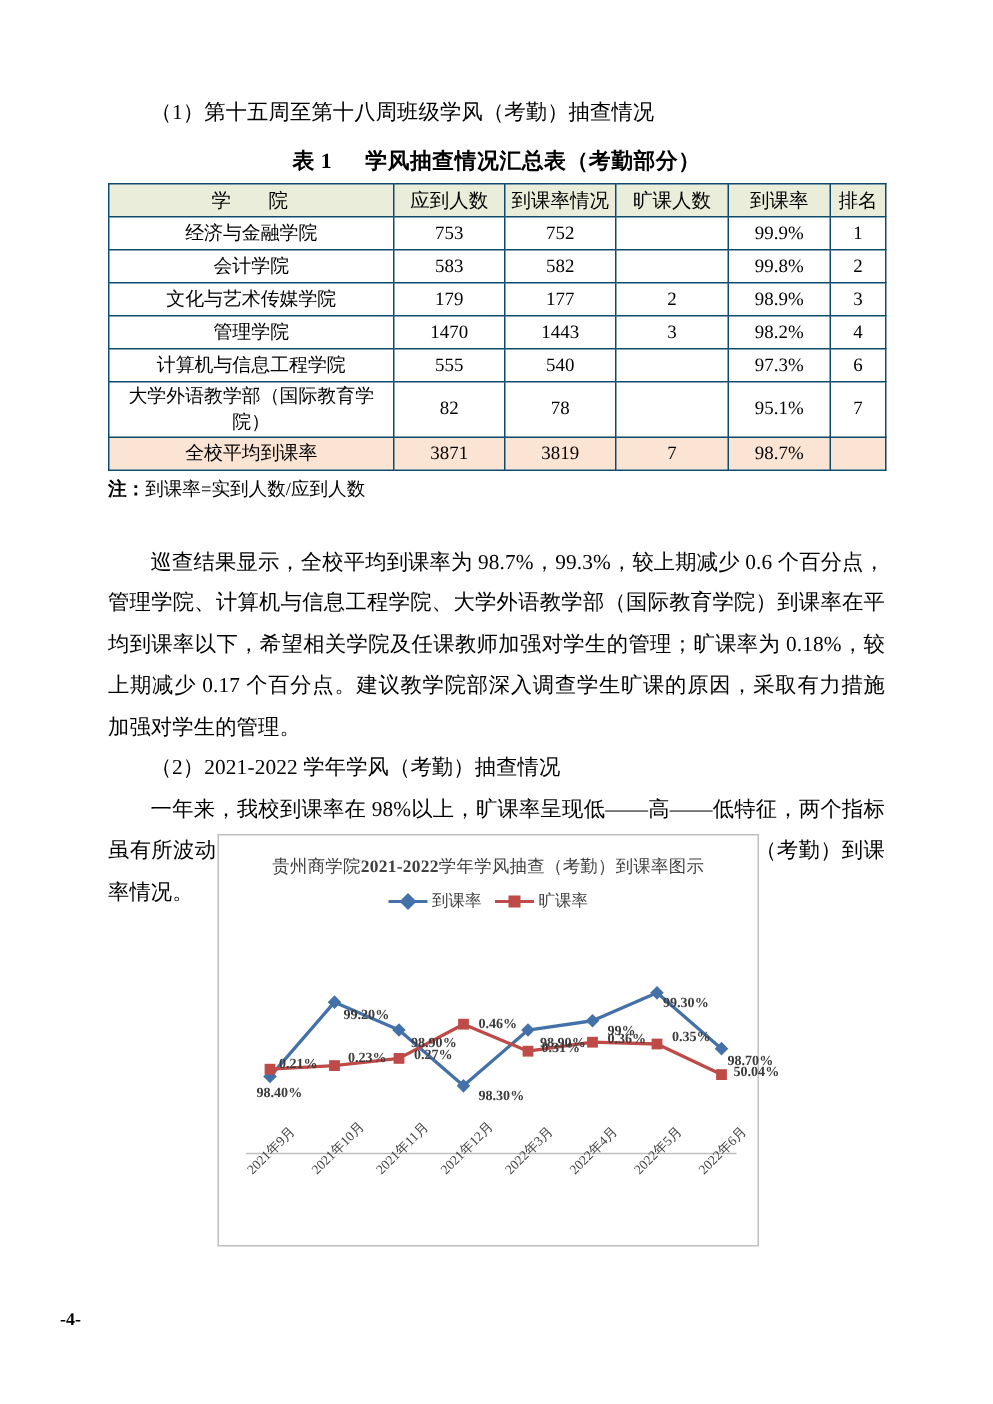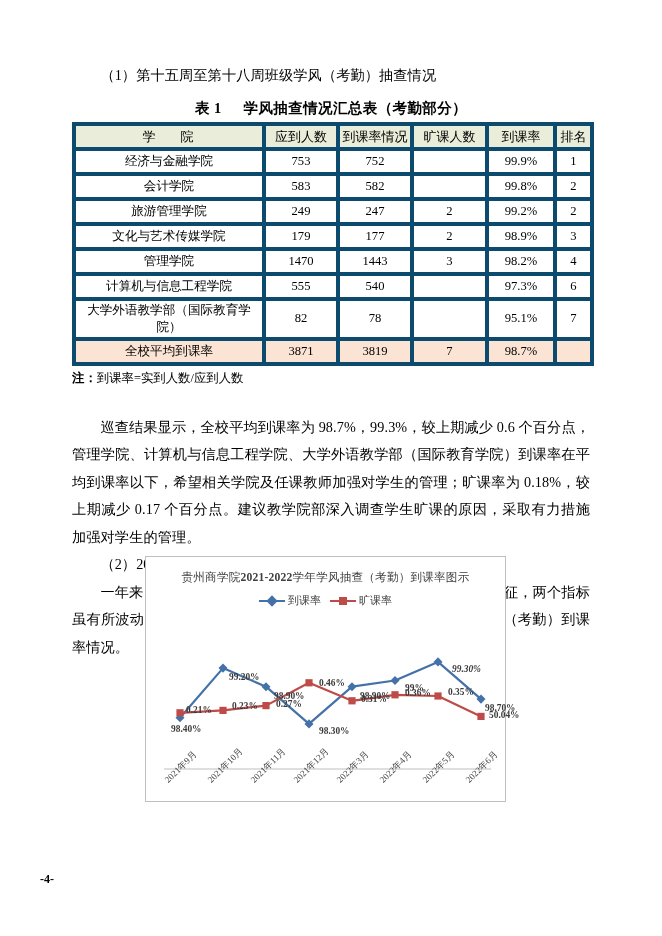--- a/index.html
+++ b/index.html
@@ -55,21 +55,21 @@
   }
   .tbl-title .t-num { margin-right: 22px; }
 
   table.summary {
     border-collapse: collapse;
     width: 518px;
     table-layout: fixed;
     font-size: 12.6px;
   }
   table.summary td, table.summary th {
-    border: 4px solid #0c4a6e;
+    border: 1px solid #0c4a6e;
     padding: 1px 2px;
     text-align: center;
     vertical-align: middle;
     height: 19px;
     line-height: 17px;
     font-weight: normal;
   }
   table.summary thead th {
     background: #E9EDD9;
     font-size: 13px;
@@ -97,21 +97,21 @@
   .tbl-note b { font-weight: bold; }
 
   .gap-a { height: 26px; }
 
   
   .chart-box {
     position: absolute;
     left: 145px;
     top: 556px;
     width: 361px;
-    height: 246px;
+    height: 275px;
     border: 1px solid #BFBFBF;
     background: #ffffff;
     box-sizing: border-box;
   }
   .chart-title {
     text-align: center;
     font-size: 11.6px;
     line-height: 15px;
     margin-top: 13px;
     font-family: "Liberation Serif", serif;
@@ -240,28 +240,20 @@
           <td></td>
           <td>99.9%</td>
           <td>1</td>
         </tr>
         <tr>
           <td class="college">会计学院</td>
           <td>583</td>
           <td>582</td>
           <td></td>
           <td>99.8%</td>
-          <td>2</td>
-        </tr>
-        <tr>
-          <td class="college">旅游管理学院</td>
-          <td>249</td>
-          <td>247</td>
-          <td>2</td>
-          <td>99.2%</td>
           <td>2</td>
         </tr>
         <tr>
           <td class="college">文化与艺术传媒学院</td>
           <td>179</td>
           <td>177</td>
           <td>2</td>
           <td>98.9%</td>
           <td>3</td>
         </tr>
@@ -362,21 +354,21 @@
           <div class="xlab" style="left: 274px; top: 8px;">2022年5月</div>
           <div class="xlab" style="left: 317px; top: 8px;">2022年6月</div>
         </div>
       <div id="dlabels">
           <div class="dlabel" style="left: 25px; top: 166.7px;">98.40%</div>
           <div class="dlabel" style="left: 83px; top: 115.1px;">99.20%</div>
           <div class="dlabel" style="left: 128px; top: 133.7px;">98.90%</div>
           <div class="dlabel" style="left: 173px; top: 168.9px;">98.30%</div>
           <div class="dlabel" style="left: 214px; top: 133.7px;">98.90%</div>
           <div class="dlabel" style="left: 259px; top: 125.5px;">99%</div>
-          <div class="dlabel" style="left: 306px; top: 106.9px; font-style: italic;">99.30%</div>
+          <div class="dlabel" style="left: 296px; top: 106.9px;">99.30%</div>
           <div class="dlabel" style="left: 339px; top: 146.1px;">98.70%</div>
           <div class="dlabel" style="left: 40px; top: 147.8px;">0.21%</div>
           <div class="dlabel" style="left: 86px; top: 144.4px;">0.23%</div>
           <div class="dlabel" style="left: 130px; top: 141.6px;">0.27%</div>
           <div class="dlabel" style="left: 173px; top: 120.8px;">0.46%</div>
           <div class="dlabel" style="left: 215px; top: 136.8px;">0.31%</div>
           <div class="dlabel" style="left: 259px; top: 130.8px;">0.36%</div>
           <div class="dlabel" style="left: 302px; top: 130px;">0.35%</div>
           <div class="dlabel" style="left: 343px; top: 153.4px;">50.04%</div>
         </div>

